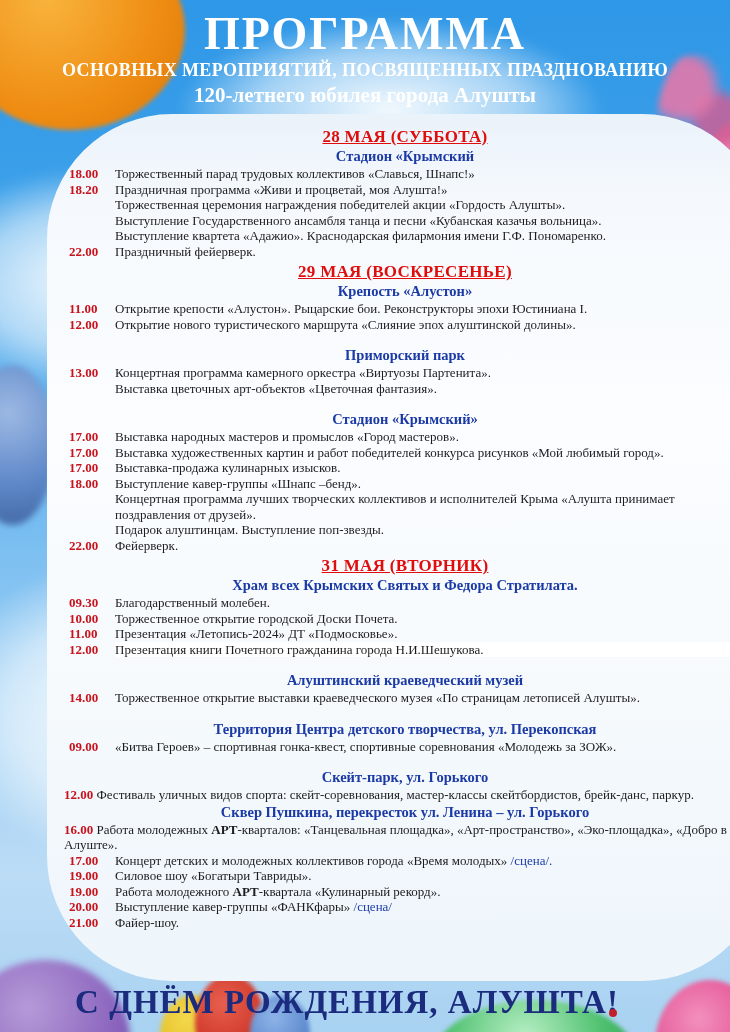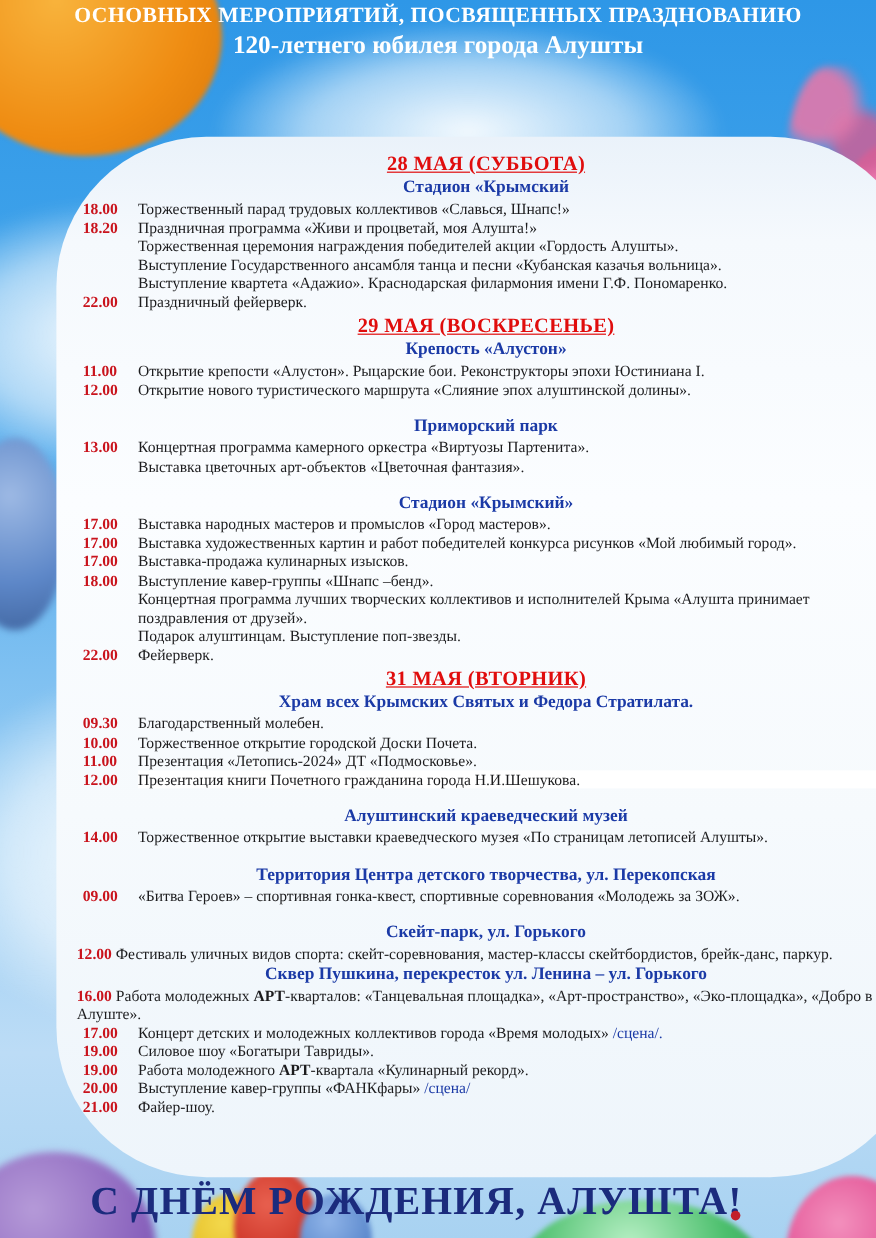--- a/index.html
+++ b/index.html
@@ -79,20 +79,21 @@
   <div class="blob flowers"></div>
   <div class="blob balloon-blue-left"></div>
   <div class="blob balloon-purple"></div>
   <div class="blob balloon-yellow"></div>
   <div class="blob balloon-red"></div>
   <div class="blob balloon-smallblue"></div>
   <div class="blob balloon-green"></div>
   <div class="blob balloon-pink-bottom"></div>
 
   <header class="head">
+    <h1>ПРОГРАММА</h1>
     <div class="sub1">ОСНОВНЫХ МЕРОПРИЯТИЙ, ПОСВЯЩЕННЫХ ПРАЗДНОВАНИЮ</div>
     <div class="sub2">120-летнего юбилея города Алушты</div>
   </header>
 
   <main class="panel">
     <div id="schedule">
         <div class="day-heading">28 МАЯ (СУББОТА)</div>
         <div class="venue-heading nounder">Стадион «Крымский</div>
         <div class="event col">
           <span class="time">18.00</span>

